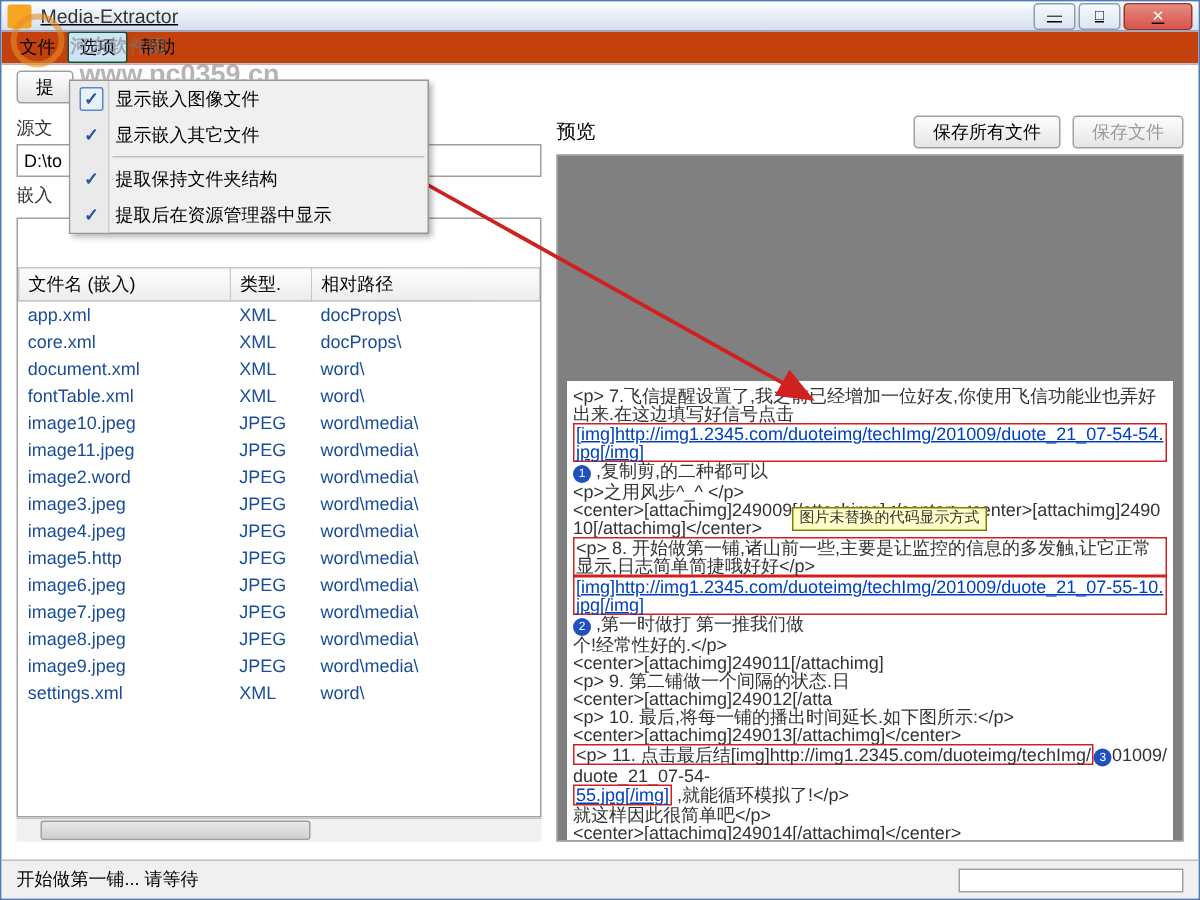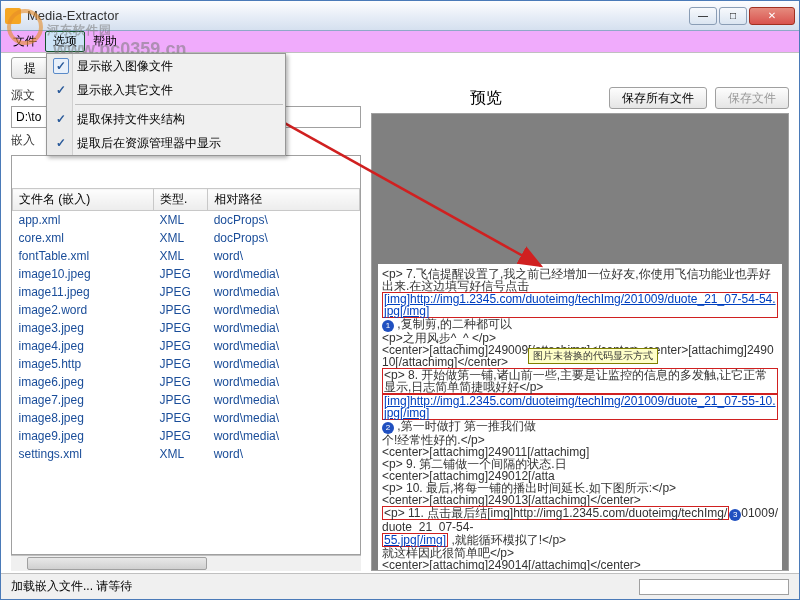--- a/index.html
+++ b/index.html
@@ -1,24 +1,24 @@
 <!DOCTYPE html>
 <html><head>
 <meta charset="utf-8">
 <style>
 * { margin: 0; padding: 0; box-sizing: border-box; font-family: "Microsoft YaHei", Tahoma, Arial, sans-serif; font-size: 12px; }
 body { background: #fff; }
 .window { width: 800px; height: 600px; border: 1px solid #4a7ab8; background: #fff; position: relative; overflow: hidden; }
-.titlebar { height: 30px; background: linear-gradient(#fdfdfe, #e8eef7 50%, #d5e0ef); display: flex; align-items: center; padding: 0 4px; border-bottom: 1px solid #8fa8c8; position: relative; }
+.titlebar { height: 20px; background: linear-gradient(#fdfdfe, #e8eef7 50%, #d5e0ef); display: flex; align-items: center; padding: 0 4px; border-bottom: 1px solid #8fa8c8; position: relative; text-decoration: underline; }
 .titlebar .app-icon { width: 16px; height: 16px; background: #f5a623; margin-right: 6px; border-radius: 2px; }
 .titlebar .title { flex: 1; color: #333; font-size: 13px; }
 .win-buttons { display: flex; gap: 2px; }
 .win-btn { width: 28px; height: 18px; border: 1px solid #8a9db5; border-radius: 3px; display: flex; align-items: center; justify-content: center; background: linear-gradient(#f7f9fc, #dbe5f1); cursor: pointer; font-size: 10px; }
 .win-btn.close { background: linear-gradient(#e58b7e, #d9534f); color: #fff; border-color: #a03020; width: 46px; }
-.menubar { height: 22px; background: #f0abfc; border-bottom: 1px solid #c0c0c0; display: flex; align-items: center; padding: 0 4px; }
+.menubar { height: 22px; background: #c2410c; border-bottom: 1px solid #c0c0c0; display: flex; align-items: center; padding: 0 4px; }
 .menu-item { padding: 2px 8px; cursor: pointer; }
 .menu-item.open { background: #cde4f7; border: 1px solid #14532d; border-radius: 2px; padding: 1px 7px; }
 .dropdown { position: absolute; top: 52px; left: 45px; width: 240px; background: #f0f0f0; border: 1px solid #979797; box-shadow: 2px 2px 4px rgba(0,0,0,0.3); z-index: 100; }
 .dropdown-item { height: 24px; display: flex; align-items: center; padding: 0 8px 0 30px; position: relative; cursor: pointer; }
 .dropdown-item .check { position: absolute; left: 6px; width: 16px; height: 16px; display: flex; align-items: center; justify-content: center; color: #2a5a9a; font-weight: bold; }
 .dropdown-item .check.boxed { border: 1px solid #5a8ac8; background: #e8f0fa; border-radius: 2px; }
 .dropdown .sep { height: 1px; background: #c0c0c0; margin: 2px 2px 2px 28px; }
 .dropdown .left-strip { position: absolute; left: 0; top: 0; bottom: 0; width: 26px; background: #eaeaea; border-right: 1px solid #d0d0d0; z-index: -1; }
 .toolbar { height: 30px; padding: 4px 10px; display: flex; align-items: center; }
 .btn { height: 22px; padding: 0 12px; border: 1px solid #a0a0a0; background: linear-gradient(#fdfdfd, #e5e5e5); border-radius: 3px; cursor: pointer; display: inline-flex; align-items: center; }
@@ -29,21 +29,21 @@
 .path-input { width: 100%; height: 22px; border: 1px solid #a0a0a0; padding: 0 4px; background: #fff; }
 .file-table-wrap { flex: 1; border: 1px solid #a0a0a0; background: #fff; margin-top: 4px; overflow: auto; position: relative; }
 .file-table { width: 100%; border-collapse: collapse; table-layout: fixed; margin-top: 32px; }
 .file-table th { background: linear-gradient(#fdfdfd, #ececec); border: 1px solid #c8c8c8; height: 22px; text-align: left; padding: 0 6px; font-weight: normal; position: sticky; top: 0; }
 .file-table th:nth-child(1){width:130px;} .file-table th:nth-child(2){width:50px;} .file-table th:nth-child(3){width:140px;}
 .file-table td { padding: 1px 6px; color: #1a4d99; white-space: nowrap; overflow: hidden; text-overflow: ellipsis; height: 18px; }
 .hscroll { height: 16px; background: #f0f0f0; border-top: 1px solid #c0c0c0; position: relative; }
 .hscroll .thumb { position: absolute; left: 16px; top: 1px; width: 180px; height: 13px; background: linear-gradient(#e8e8e8,#d0d0d0); border: 1px solid #a0a0a0; border-radius: 2px; }
 .right-panel { flex: 1; display: flex; flex-direction: column; }
 .preview-header { display: flex; align-items: center; gap: 8px; margin: 4px 0; }
-.preview-header .ptitle { flex: 1; font-size: 16px; text-align: center; }
+.preview-header .ptitle { flex: 1; font-size: 13px; }
 .preview-area { flex: 1; border: 1px solid #a0a0a0; background: #808080; position: relative; overflow: hidden; }
 .preview-doc { position: absolute; left: 6px; right: 6px; top: 150px; background: #fff; font-family: monospace; font-size: 9px; line-height: 12px; padding: 4px; color: #333; word-break: break-all; }
 .preview-doc .blue { color: #0040c0; text-decoration: underline; }
 .preview-doc .redbox { border: 1px solid #d02020; display: inline-block; padding: 0 1px; }
 .preview-doc .bluenum { display: inline-block; width: 12px; height: 12px; background: #2050c0; color: #fff; text-align: center; border-radius: 6px; font-size: 8px; line-height: 12px; }
 .preview-doc .tooltip { position: absolute; background: #ffffc8; border: 1px solid #808000; padding: 1px 4px; font-size: 10px; }
 .statusbar { position: absolute; bottom: 0; left: 0; right: 0; height: 26px; background: #f0f0f0; border-top: 1px solid #c0c0c0; display: flex; align-items: center; padding: 0 10px; }
 .statusbar .prog { margin-left: auto; width: 150px; height: 16px; border: 1px solid #a0a0a0; background: #fff; }
 .watermark { position: absolute; top: 8px; left: 6px; font-size: 28px; color: rgba(120,120,120,0.55); font-weight: bold; letter-spacing: 1px; pointer-events: none; z-index: 50; }
 .watermark .logo { display:inline-block; width:36px; height:36px; border:4px solid rgba(230,140,40,0.6); border-radius:50%; vertical-align:middle; margin-right:4px; position:relative;}
@@ -127,20 +127,25 @@
           <tbody id="file-rows">
               <tr>
                 <td>app.xml</td>
                 <td>XML</td>
                 <td>docProps\</td>
               </tr>
               <tr>
                 <td>core.xml</td>
                 <td>XML</td>
                 <td>docProps\</td>
+              </tr>
+              <tr>
+                <td>document.xml</td>
+                <td>XML</td>
+                <td>word\</td>
               </tr>
               <tr>
                 <td>fontTable.xml</td>
                 <td>XML</td>
                 <td>word\</td>
               </tr>
               <tr>
                 <td>image10.jpeg</td>
                 <td>JPEG</td>
                 <td>word\media\</td>
@@ -227,16 +232,16 @@
           <div><span class="redbox"><span>&lt;p&gt; 11. 点击最后结[img]http://img1.2345.com/duoteimg/techImg/</span></span><span class="bluenum">3</span><span>01009/duote_21_07-54-</span></div>
           <div><span class="redbox"><span class="blue">55.jpg[/img]</span></span> <span>,就能循环模拟了!&lt;/p&gt;</span></div>
           <div>就这样因此很简单吧&lt;/p&gt;</div>
           <div>&lt;center&gt;[attachimg]249014[/attachimg]&lt;/center&gt;</div>
         </div>
       </div>
     </div>
   </div>
 
   <div class="statusbar">
-    <span>加载嵌入文件... 请等待</span>
+    <span>开始做第一铺... 请等待</span>
     <div class="prog"></div>
   </div>
 </div>
 
 </body></html>

